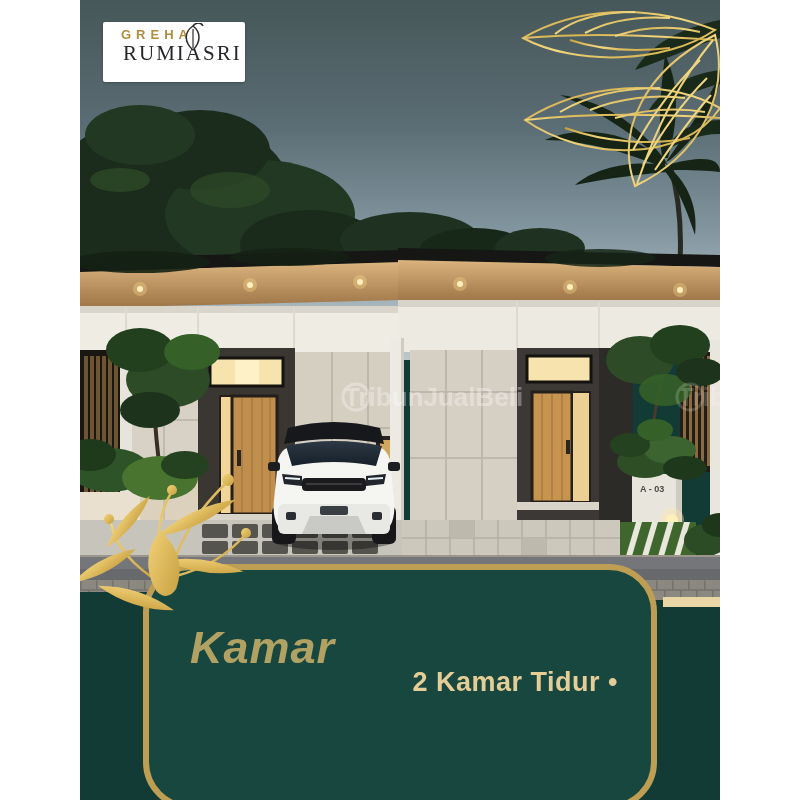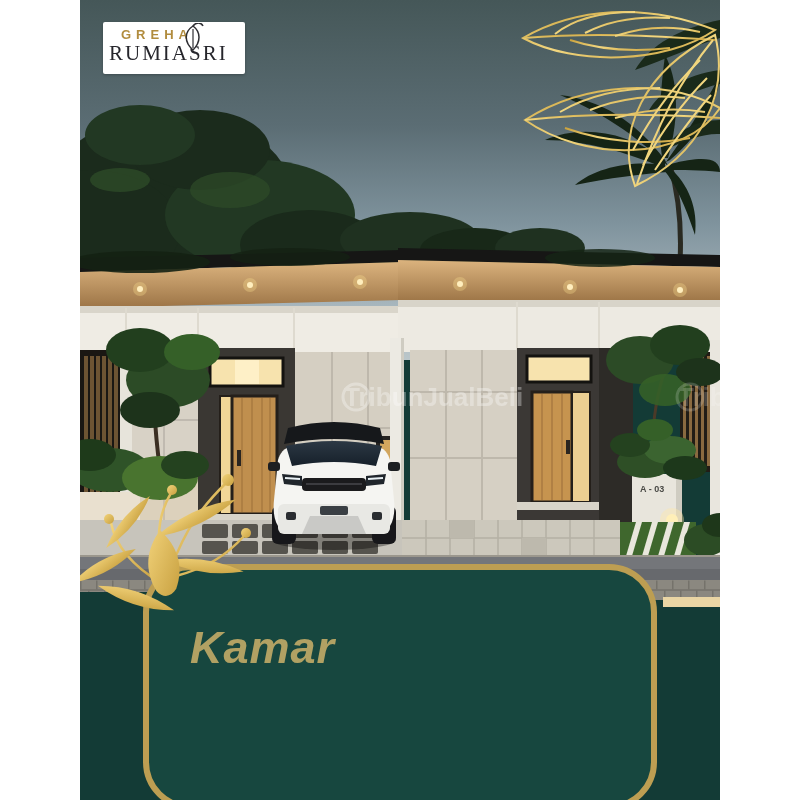--- a/index.html
+++ b/index.html
@@ -10,24 +10,24 @@
   .cream-strip{position:absolute;left:583px;top:597px;width:57px;height:10px;background:#ead5a4;}
   
   .panel{position:absolute;left:63px;top:564px;width:514px;height:246px;
          background:#17473f;border:6px solid #bd9e52;border-radius:48px;box-sizing:border-box;}
   .type-label{position:absolute;left:110px;top:622px;font-size:45px;font-weight:bold;font-style:italic;
               color:#b1a163;letter-spacing:1px;}
   .type-value{position:absolute;left:103px;top:676px;font-size:52px;font-weight:bold;color:#ffffff;letter-spacing:1px;}
   .features{position:absolute;right:102px;top:664px;text-align:right;color:#e5cd98;
             font-size:27px;font-weight:bold;line-height:36px;letter-spacing:.5px;}
   
-  .logo-box{position:absolute;left:23px;top:22px;width:142px;height:52px;background:#ffffff;border-radius:2px;
+  .logo-box{position:absolute;left:23px;top:22px;width:142px;height:60px;background:#ffffff;border-radius:2px;
             box-shadow:0 1px 3px rgba(0,0,0,.25);}
   .brand-top{position:absolute;left:18px;top:5px;font-size:13px;font-weight:bold;color:#b18c3e;letter-spacing:5px;}
-  .brand-main{position:absolute;left:6px;top:19px;font-size:21px;color:#26262c;letter-spacing:2px;
+  .brand-main{position:absolute;left:20px;top:19px;font-size:21px;color:#26262c;letter-spacing:2px;
               font-family:"Liberation Serif",serif;}
   .logo-leaf{position:absolute;left:79px;top:1px;}
   .gold-leaves-tr{position:absolute;right:0;top:0;}
   .gold-flower-bl{position:absolute;left:-4px;top:448px;}
 </style>
 </head>
 <body>
 
 <div class="canvas">
   <div class="poster">
@@ -309,20 +309,21 @@
         <circle cx="610" cy="397" r="13" fill="none" stroke="#ffffff" stroke-width="3"></circle>
         <text x="598" y="406" font-size="26" font-weight="bold">TribunJualBeli</text>
       </g>
     </svg>
 
     <div class="cream-strip"></div>
 
     <div class="panel"></div>
     <div class="type-label">Kamar</div>
     <div class="features">
+      <div>2 Kamar Tidur •</div>
     </div>
 
     <svg class="gold-flower-bl" width="175" height="185" viewBox="0 0 175 185">
       <defs>
         <linearGradient id="goldFill" x1="0" y1="0" x2="1" y2="1">
           <stop offset="0" stop-color="#f3d47c"></stop>
             <stop offset="1" stop-color="#c79f3e"></stop>
         </linearGradient>
       </defs>
       <g stroke="url(#goldFill)" stroke-width="2.5" fill="none">

